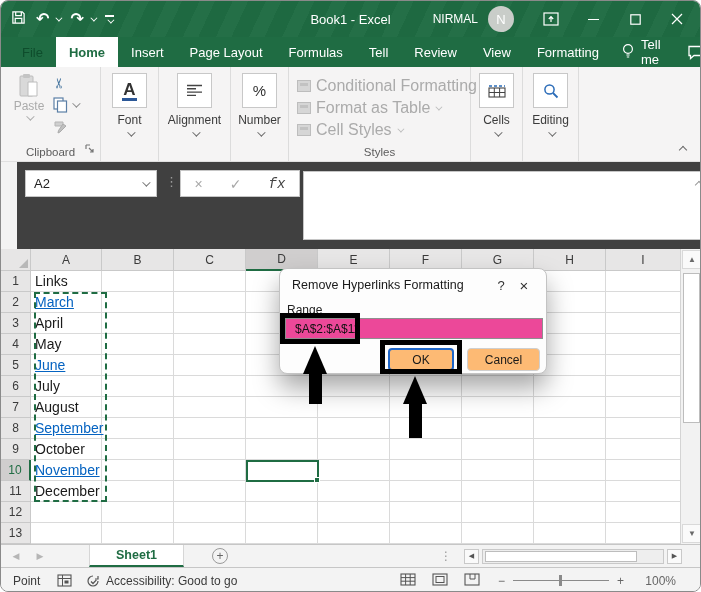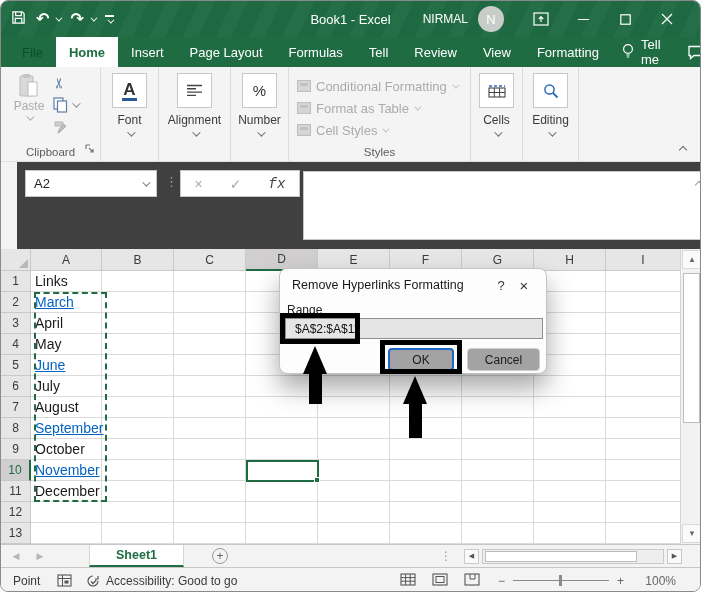--- a/index.html
+++ b/index.html
@@ -13,21 +13,21 @@
   .titlebar{position:absolute;left:0;top:0;width:100%;height:36px;background:#1F6C43;
     background-image:repeating-linear-gradient(115deg,rgba(255,255,255,0.025) 0 14px,rgba(0,0,0,0.03) 14px 30px);}
   .qat{position:absolute;left:10px;top:0;height:36px;display:flex;align-items:center;gap:10px;color:#fff;}
   .qat .uarr{font-size:16px;font-weight:bold;line-height:1;}
   .chev{display:inline-block;width:6px;height:6px;border-right:1.4px solid currentColor;border-bottom:1.4px solid currentColor;transform:rotate(45deg) translateY(-2px);}
   .chev-up{transform:rotate(-135deg);}
   .qat .mini-chev{width:5px;height:5px;margin-left:-4px;}
   .qat-customize{display:flex;flex-direction:column;align-items:center;gap:2px;}
   .qat-customize .bar{width:9px;height:2px;background:#fff;}
   .tb-title{position:absolute;left:0;right:0;top:0;height:36px;display:flex;align-items:center;justify-content:center;color:#ffffff;font-size:13px;}
-  .tb-right{position:absolute;right:12px;top:0;height:36px;display:flex;align-items:center;}
+  .tb-right{position:absolute;right:2px;top:0;height:36px;display:flex;align-items:center;}
   .tb-user{color:#fff;font-size:12px;margin-right:10px;}
   .avatar{width:26px;height:26px;border-radius:50%;background:#c9cdc9;color:#fff;font-size:13px;display:flex;align-items:center;justify-content:center;margin-right:16px;}
   .winbtn{width:42px;height:36px;display:flex;align-items:center;justify-content:center;color:#fff;}
   
   .tabrow{position:absolute;left:0;top:36px;width:100%;height:30px;background:#1F6C43;display:flex;align-items:stretch;padding-left:8px;color:#fff;}
   .tab{padding:0 13px;display:flex;align-items:center;font-size:13px;cursor:default;white-space:nowrap;}
   .tab.file{color:#0E4D2C;}
   .tab.active{background:#ffffff;color:#1F6C43;font-weight:700;}
   .tellme{display:flex;align-items:center;gap:7px;padding:0 10px;font-size:13px;}
   .tabrow .spacer{flex:1;}
@@ -46,21 +46,21 @@
   .launcher{position:absolute;right:6px;bottom:4px;}
   
   .g-coll{display:flex;flex-direction:column;align-items:center;padding-top:6px;}
   .bigbtn{width:35px;height:35px;background:#fff;border:1px solid #c8c8c8;display:flex;align-items:center;justify-content:center;}
   .g-coll .lbl{margin-top:5px;font-size:12px;color:#3b3b3b;}
   .g-coll .chev{margin-top:4px;color:#6a6a6a;}
   .fontA{font-weight:bold;font-size:17px;color:#333;line-height:1;border-bottom:3px solid #2b5797;padding:0 1px;}
   .pct{font-size:15px;color:#333;}
   
   .g-styles{width:182px;padding:8px 0 0 8px;}
-  .style-row{display:flex;align-items:center;gap:5px;height:22px;color:#ababab;font-size:13px;white-space:nowrap;}
+  .style-row{display:flex;align-items:center;gap:5px;height:22px;color:#ababab;font-size:16px;white-space:nowrap;}
   .sticon{width:14px;height:12px;background:#d6d6d6;border:1px solid #bdbdbd;position:relative;flex:none;}
   .sticon:after{content:"";position:absolute;left:2px;top:2px;right:2px;height:3px;background:#c2c2c2;}
   .style-row .chev{width:5px;height:5px;color:#bdbdbd;}
   .ribbon-collapse{position:absolute;right:14px;bottom:8px;color:#6a6a6a;}
   
   .fstrip{position:absolute;left:16px;top:161px;width:100%;height:87px;background:#404040;}
   .namebox{position:absolute;left:8px;top:8px;width:132px;height:27px;background:#fff;border:1px solid #c6c6c6;display:flex;align-items:center;font-size:13px;color:#222;padding-left:8px;}
   .namebox .chev{position:absolute;right:8px;color:#777;}
   .vdots{position:absolute;left:148px;top:12px;color:#9a9a9a;font-size:13px;}
   .fbtns{position:absolute;left:163px;top:8px;width:120px;height:27px;background:#fff;border:1px solid #c6c6c6;display:flex;align-items:center;justify-content:space-around;}
@@ -91,22 +91,22 @@
   .vscroll{position:absolute;left:679px;top:248px;width:22px;height:295px;background:#F2F2F2;border-left:1px solid #d4d4d4;}
   .vscroll .sbtn{position:absolute;left:1px;width:20px;height:19px;background:#FAFAFA;border:1px solid #d9d9d9;color:#6a6a6a;font-size:8px;display:flex;align-items:center;justify-content:center;}
   .vscroll .thumb{position:absolute;left:2px;top:24px;width:17px;height:150px;background:#fff;border:1px solid #bdbdbd;}
   
   .dialog{position:absolute;left:278px;top:267px;width:268px;height:106px;background:#FDFDFD;border:1px solid #c3c3c3;border-radius:8px;box-shadow:0 14px 26px rgba(0,0,0,0.35);z-index:10;}
   .dlg-head{position:absolute;left:12px;right:10px;top:5px;height:22px;display:flex;align-items:center;font-size:12.5px;color:#1a1a1a;}
   .dlg-head .t{flex:1;}
   .dlg-help{width:22px;text-align:center;color:#333;font-size:13px;}
   .dlg-close{width:24px;text-align:center;color:#333;font-size:15px;}
   .dlg-rlabel{position:absolute;left:7px;top:34px;font-size:12px;color:#222;}
-  .dlg-input{position:absolute;left:5px;top:49px;width:258px;height:21px;background:#e5e5e5;border:1px solid #8f8f8f;font-size:12px;color:#111;display:flex;align-items:center;padding-left:9px;}
-  .dlg-btn{position:absolute;top:79px;height:23px;border-radius:4px;font-size:12px;display:flex;align-items:center;justify-content:center;background:#a3a3a3;color:#1a1a1a;}
+  .dlg-input{position:absolute;left:5px;top:49px;width:258px;height:21px;background:#ec4899;border:1px solid #8f8f8f;font-size:12px;color:#111;display:flex;align-items:center;padding-left:9px;}
+  .dlg-btn{position:absolute;top:79px;height:23px;border-radius:4px;font-size:12px;display:flex;align-items:center;justify-content:center;background:#fdba74;color:#1a1a1a;}
   .btn-ok{left:108px;width:66px;border:2px solid #1E66C8;}
   .btn-cancel{left:187px;width:73px;border:1px solid #cfcfcf;}
   
   .ann{position:absolute;z-index:20;}
   .ann-rect{border:5px solid #000;background:transparent;}
   .ar1{left:279px;top:312px;width:80px;height:31px;}
   .ar2{left:379px;top:339px;width:82px;height:34px;}
   .ann-arrow{display:flex;flex-direction:column;align-items:center;}
   .ann-arrow .head{width:0;height:0;border-left:12px solid transparent;border-right:12px solid transparent;border-bottom:28px solid #000;}
   .ann-arrow .tail{width:13px;background:#000;margin-top:-1px;}

